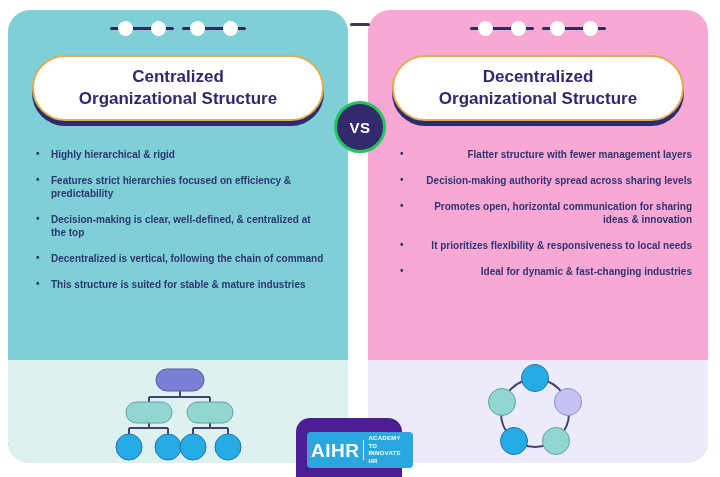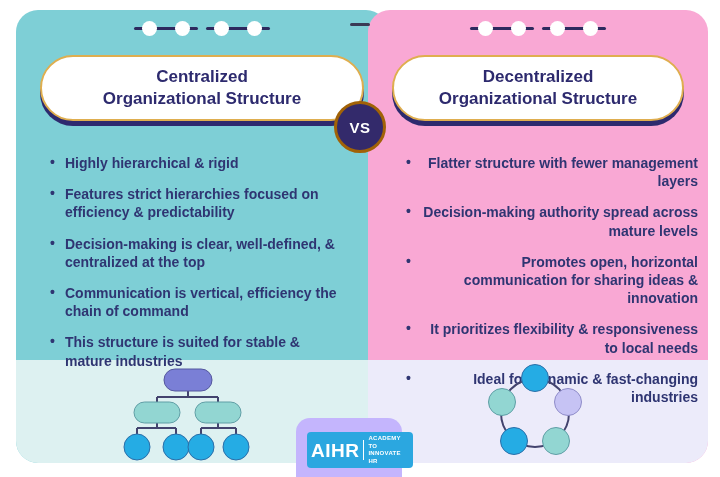--- a/index.html
+++ b/index.html
@@ -5,21 +5,21 @@
   html,body{margin:0;padding:0;background:#ffffff;}
   .canvas{
     position:relative;width:720px;height:477px;background:#ffffff;
     font-family:"Liberation Sans", sans-serif;overflow:hidden;
   }
   
   .card{
     position:absolute;top:10px;width:340px;height:453px;
     border-radius:22px;overflow:hidden;
   }
-  .card.left{left:16px;background:#7ecfd6;padding-left:32px;}
+  .card.left{left:8px;background:#7ecfd6;}
   .card.right{left:368px;background:#f9a8d4;}
   .panel{
     position:absolute;left:0;right:0;bottom:0;height:103px;
   }
   .card.left .panel{background:#ddf1f1;}
   .card.right .panel{background:#ecebfa;}
   
   .clips{position:absolute;top:11px;left:0;right:0;display:flex;justify-content:center;gap:16px;}
   .clip{position:relative;width:56px;height:15px;}
   .clip::before{
@@ -33,44 +33,44 @@
   
   .title-pill{
     position:absolute;top:45px;left:24px;right:24px;
     background:#ffffff;border:2px solid #dfae4f;border-radius:36px;
     box-shadow:0 5px 0 #2d2a6e;
     padding:9px 4px;text-align:center;
     color:#2d2a6e;font-weight:bold;font-size:17px;line-height:1.3;
   }
   
   .bullets{
-    position:absolute;top:138px;margin:6px;padding:0;list-style:none;
-    color:#2f3572;font-weight:bold;font-size:14px;line-height:1.3;
+    position:absolute;top:138px;margin:0;padding:0;list-style:none;
+    color:#2f3572;font-weight:bold;font-size:10px;line-height:1.3;
   }
   .card.left .bullets{left:28px;width:288px;}
   .card.right .bullets{left:32px;width:292px;text-align:right;}
   .bullets li{position:relative;padding-left:15px;margin-bottom:13px;}
   .bullets li::before{content:"\2022";position:absolute;left:0;top:-1px;}
   
   .diagram-svg{position:absolute;left:0;top:0;width:340px;height:453px;}
   
   .connector{
     position:absolute;left:350px;top:23px;width:20px;height:3px;
     background:#3a3a55;border-radius:2px;
   }
   .vs-badge{
     position:absolute;left:334px;top:101px;width:52px;height:52px;box-sizing:border-box;
-    background:#332a6b;border:3px solid #a16207;border-radius:50%;
+    background:#332a6b;border:3px solid #22c55e;border-radius:50%;
     display:flex;align-items:center;justify-content:center;
     color:#ffffff;font-weight:bold;font-size:15px;letter-spacing:0.5px;z-index:5;
   }
   
   .logo-plate{
     position:absolute;left:296px;top:418px;width:106px;height:59px;
-    background:#c4b5fd;border-radius:14px 14px 0 0;z-index:4;text-decoration:underline;
+    background:#4c1d95;border-radius:14px 14px 0 0;z-index:4;text-decoration:underline;
   }
   .logo{
     position:absolute;left:11px;top:14px;width:106px;height:36px;box-sizing:border-box;
     background:#2ba7e0;border-radius:4px;
     display:flex;align-items:center;justify-content:center;padding:0 4px;
   }
   .logo .brand{color:#ffffff;font-weight:bold;font-size:19px;letter-spacing:0.5px;line-height:1;}
   .logo .divider{width:1px;height:20px;background:#ffffff;margin:0 4px;}
   .logo .tagline{color:#ffffff;font-size:6px;font-weight:bold;line-height:1.25;letter-spacing:0.3px;}
 </style>
@@ -95,21 +95,21 @@
 
     <div class="title-pill">
       <div>Centralized</div>
       <div>Organizational Structure</div>
     </div>
 
     <ul class="bullets">
       <li>Highly hierarchical &amp; rigid</li>
       <li>Features strict hierarchies focused on efficiency &amp; predictability</li>
       <li>Decision-making is clear, well-defined, &amp; centralized at the top</li>
-      <li>Communication is vertical, efficiency the chain of command</li>
+      <li>Decentralized is vertical, following the chain of command</li>
       <li>This structure is suited for stable &amp; mature industries</li>
     </ul>
 
     <svg class="diagram-svg" viewBox="0 0 340 453" xmlns="http://www.w3.org/2000/svg">
       <path d="M172 381 V387 M141 387 H202 M141 387 V392 M202 387 V392
                M141 413 V418 M121 418 H160 M121 418 V424 M160 418 V424
                M202 413 V418 M185 418 H220 M185 418 V424 M220 418 V424" stroke="#43436e" stroke-width="2" fill="none"></path>
       <rect x="148" y="359" width="48" height="22" rx="11" fill="#7a7fd6" stroke="#55589e" stroke-width="1"></rect>
       <rect x="118" y="392" width="46" height="21" rx="10.5" fill="#92d6d2" stroke="#5f9ea5" stroke-width="1"></rect>
       <rect x="179" y="392" width="46" height="21" rx="10.5" fill="#92d6d2" stroke="#5f9ea5" stroke-width="1"></rect>
@@ -134,21 +134,21 @@
       </div>
     </div>
 
     <div class="title-pill">
       <div>Decentralized</div>
       <div>Organizational Structure</div>
     </div>
 
     <ul class="bullets">
       <li>Flatter structure with fewer management layers</li>
-      <li>Decision-making authority spread across mature levels</li>
+      <li>Decision-making authority spread across sharing levels</li>
       <li>Promotes open, horizontal communication for sharing ideas &amp; innovation</li>
       <li>It prioritizes flexibility &amp; responsiveness to local needs</li>
       <li>Ideal for dynamic &amp; fast-changing industries</li>
     </ul>
 
     <svg class="diagram-svg" viewBox="0 0 340 453" xmlns="http://www.w3.org/2000/svg">
       <circle cx="167" cy="403" r="34" fill="none" stroke="#43436e" stroke-width="2"></circle>
       <circle cx="167" cy="368" r="13.5" fill="#25ace4" stroke="#2b6ea8" stroke-width="1"></circle>
       <circle cx="200" cy="392" r="13.5" fill="#c6c3f4" stroke="#8f8cc9" stroke-width="1"></circle>
       <circle cx="188" cy="431" r="13.5" fill="#92d6d2" stroke="#5f9ea5" stroke-width="1"></circle>

